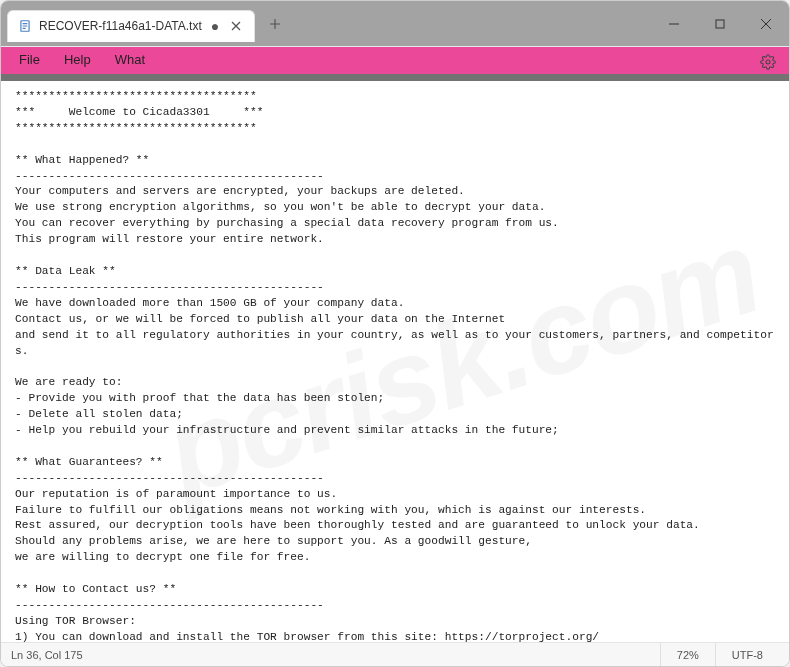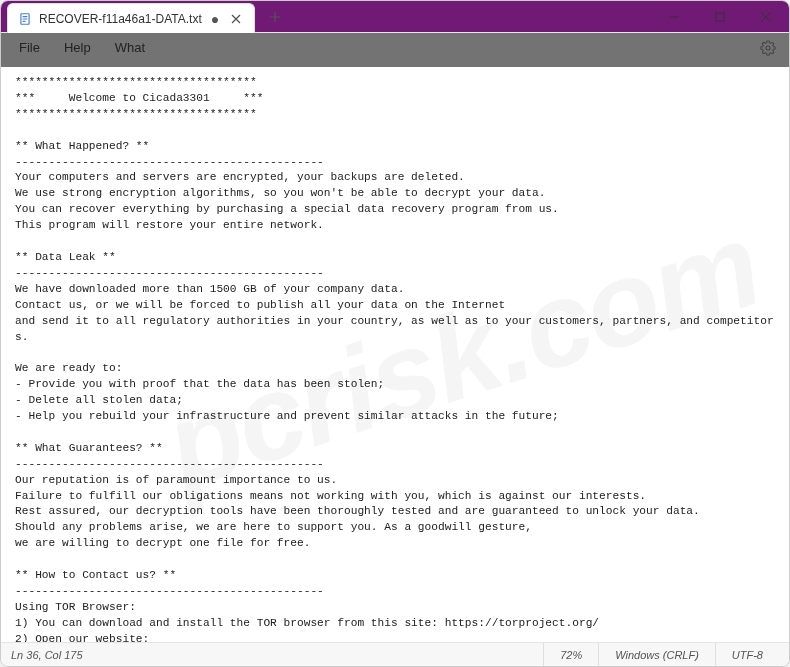--- a/index.html
+++ b/index.html
@@ -14,24 +14,24 @@
       width: 790px;
       height: 667px;
       background: #ffffff;
       border: 1px solid #cccccc;
       border-radius: 8px;
       display: flex;
       flex-direction: column;
       overflow: hidden;
     }
     .titlebar {
-      height: 32px;
+      height: 46px;
       display: flex;
       align-items: center;
-      background: #701a75;
+      background: #a3a3a3;
       border-bottom: 1px solid #e8e8e8;
     }
     .tab {
       display: flex;
       align-items: center;
       gap: 7px;
       height: 32px;
       margin-left: 6px;
       margin-top: 4px;
       padding: 0 10px 0 10px;
@@ -68,24 +68,23 @@
     .wc-btn {
       width: 46px;
       display:flex; align-items:center; justify-content:center;
       cursor:pointer;
       color:#333;
     }
 
     .menubar {
       height: 34px;
       display:flex;
-      align-items:center;
       padding: 0 6px;
-      border-bottom: 5px solid #737373;
-      background:#737373;
+      border-bottom: 7px solid #737373;
+      background:#ec4899;
     }
     .menu-item {
       padding: 5px 12px;
       font-size: 13px;
       color:#222;
       border-radius:4px;
       cursor:pointer;
     }
     .settings-btn {
       margin-left:auto;
@@ -112,21 +111,20 @@
     .statusbar {
       height: 24px;
       border-top:1px solid #e5e5e5;
       background:#f7f7f7;
       display:flex;
       align-items:center;
       font-size:11px;
       color:#555;
       padding: 0 10px;
       gap: 0;
-      font-style: italic;
     }
     .sb-left { }
     .sb-spacer { flex:1; }
     .sb-cell { padding: 0 16px; border-left:1px solid #e0e0e0; height:100%; display:flex; align-items:center; }
     .sb-cell:first-of-type { border-left:none; }
     
     
     .watermark {
       position:absolute;
       right: 20px;
@@ -238,17 +236,16 @@
 ----------------------------------------------
 Using TOR Browser:
 1) You can download and install the TOR browser from this site: https://torproject.org/
 2) Open our website:
 Restassured,ourdecryptiontoolshavebeenthoroughlytestedandareguaranteedtounlockyourdata.Restassured,ourdecryptiontoolshavebeenthoroughlytestedandareguaranteedtounlockyourdata.</span></div>
 
   <div class="statusbar">
     <div class="sb-left">Ln 36, Col 175</div>
     <div class="sb-spacer"></div>
     <div class="sb-cell">72%</div>
-    <div class="sb-cell">Windows (CRLF)</div>
     <div class="sb-cell">UTF-8</div>
   </div>
 
 </div>
 
 </body></html>

